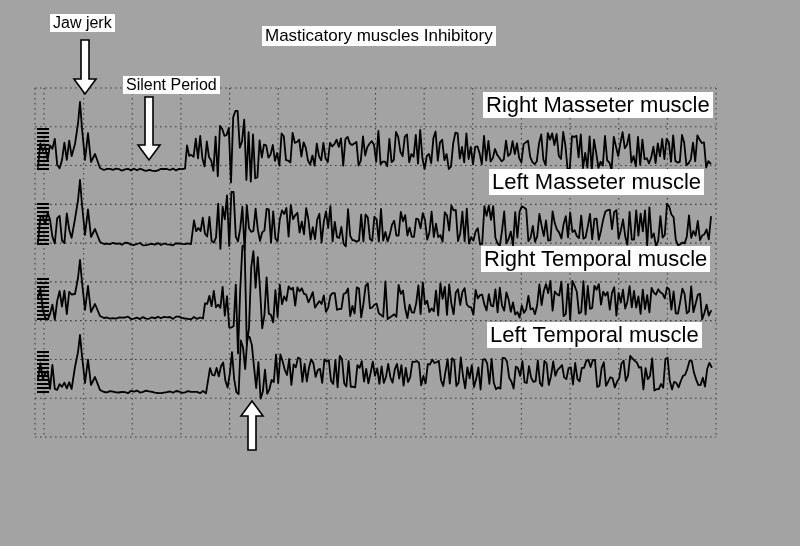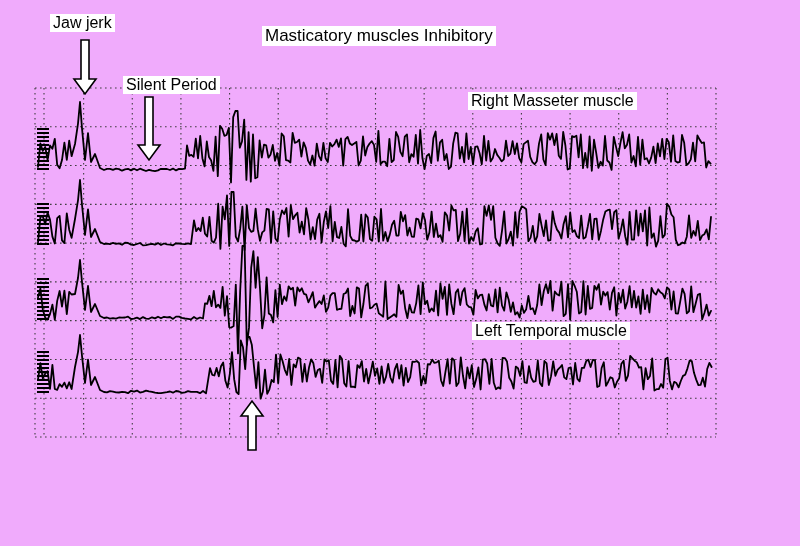--- a/index.html
+++ b/index.html
@@ -1,27 +1,27 @@
 <!DOCTYPE html>
 <html><head>
 <meta charset="utf-8">
 <style>
   html,body{margin:0;padding:0;background:#fff;}
-  .figure{position:relative;width:800px;height:546px;background:#f0abfc;overflow:hidden;
+  .figure{position:relative;width:800px;height:546px;background:#a3a3a3;overflow:hidden;
           font-family:"Liberation Sans", sans-serif;color:#000;}
   svg#plot{position:absolute;left:0;top:0;z-index:1;}
   .grid{stroke:#3f3f3f;stroke-width:1.1;stroke-dasharray:1.6 3.4;fill:none;}
   .trace{fill:none;stroke:#000;stroke-width:1.8;stroke-linejoin:round;stroke-linecap:round;}
   .arrow{fill:#ffffff;stroke:#000;stroke-width:1.6;stroke-linejoin:miter;}
   .lbl{position:absolute;z-index:2;background:#ffffff;padding:0 3px;white-space:nowrap;}
   .fig-title{left:262px;top:26px;font-size:17px;}
   .ann-jaw{left:50px;top:14px;font-size:16px;}
   .ann-silent{left:123px;top:76px;font-size:16px;}
   .ann-rebound{left:186px;top:468px;font-size:15.5px;}
-  .trace-label{font-size:16px;}
+  .trace-label{font-size:22px;margin-left:15px;}
   .tl0{left:468px;top:92px;}
   .tl1{left:474px;top:169px;}
   .tl2{left:466px;top:246px;}
   .tl3{left:472px;top:322px;}
 </style>
 </head>
 <body>
 
 <div class="figure">
 
@@ -104,15 +104,17 @@
       <path d="M 145 97 L 153 97 L 153 145 L 160 145 L 149 160 L 138 145 L 145 145 Z" class="arrow"></path>
       <path d="M 248 450 L 256 450 L 256 416 L 263 416 L 252 401 L 241 416 L 248 416 Z" class="arrow"></path>
     </svg>
 
   <div class="lbl fig-title">Masticatory muscles Inhibitory</div>
 
   <div class="lbl ann-jaw">Jaw jerk</div>
   <div class="lbl ann-silent">Silent Period</div>
 
   <div class="lbl trace-label tl0">Right Masseter muscle</div>
+  <div class="lbl trace-label tl1">Left Masseter muscle</div>
+  <div class="lbl trace-label tl2">Right Temporal muscle</div>
   <div class="lbl trace-label tl3">Left Temporal muscle</div>
 
 </div>
 
 </body></html>

